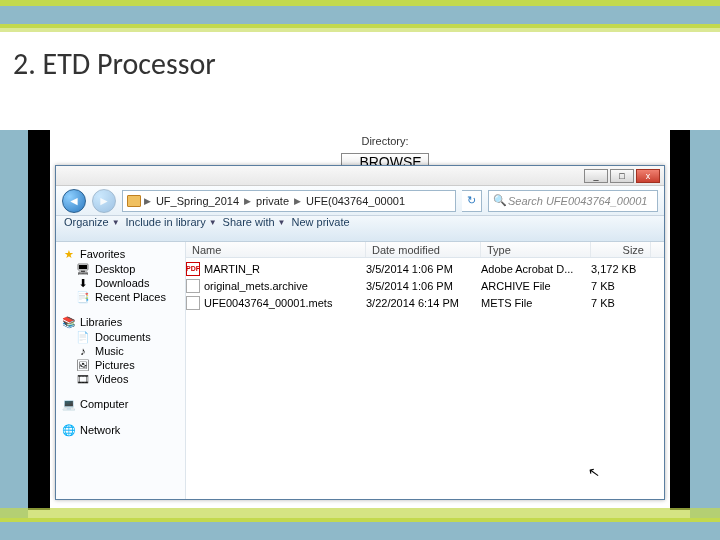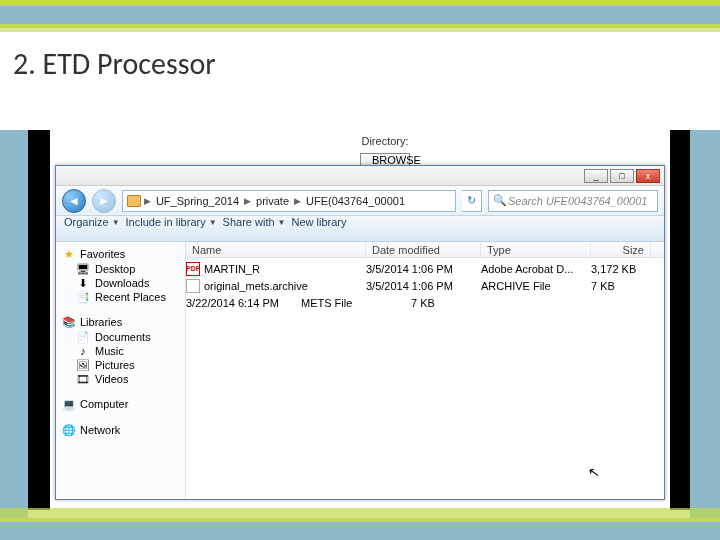--- a/index.html
+++ b/index.html
@@ -18,21 +18,21 @@
   .side-blue-r { position:absolute; right:0; top:130px; bottom:0; width:30px; background:#8fb9c9;}
   .side-black-l { position:absolute; left:28px; top:130px; bottom:30px; width:22px; background:#000;}
   .side-black-r { position:absolute; right:30px; top:130px; bottom:30px; width:20px; background:#000;}
 
   .slide-title { position: absolute; top: 45px; width: 100%; text-align: left; font-size: 30px; color: #333; font-family: Calibri, sans-serif; margin-left: 13px; }
 
   
   .dirbar { position:absolute; top:135px; left:130px; right:80px; height:22px; display:flex; align-items:center; font-size:11px; gap:6px;flex-direction:column;}
   .dirbar .lbl { color:#333; }
   .dirbar input { flex:1; height:18px; border:1px solid #999; padding:0 4px; font-size:11px; background:#fff;}
-  .dirbar button { height:20px; width:50px; font-size:11px; border:1px solid #888; background:linear-gradient(#fff,#e6e6e6); cursor:pointer;padding-left:11px;}
+  .dirbar button { height:20px; width:88px; font-size:14px; border:1px solid #888; background:linear-gradient(#fff,#e6e6e6); cursor:pointer;padding-left:11px;}
 
   
   .explorer { position:absolute; top:165px; left:55px; right:55px; bottom:40px; border:1px solid #5a7ea0; background:#fff; display:flex; flex-direction:column; font-size:11px; box-shadow:0 0 4px rgba(0,0,0,.3);}
   .titlebar { height:20px; background:linear-gradient(#f8f8f8,#e8e8e8); display:flex; justify-content:flex-end; align-items:center; padding:0 4px; gap:2px; border-bottom:1px solid #ccc;}
   .winbtn { width:24px; height:14px; border:1px solid #888; background:linear-gradient(#fafafa,#d8d8d8); font-size:9px; line-height:12px; text-align:center; cursor:pointer;}
   .winbtn.close { background:linear-gradient(#f08070,#c94030); color:#fff; border-color:#a03020;}
 
   .navrow { height:30px; background:linear-gradient(#fafdff,#e8f1f8); border-bottom:1px solid #c8d4e0; display:flex; align-items:center; padding:0 6px; gap:6px;}
   .navbtn { width:24px; height:24px; border-radius:50%; background:radial-gradient(circle at 30% 30%,#8fd0ff,#2a78c0); border:1px solid #2a6090; display:flex; align-items:center; justify-content:center; color:#fff; cursor:pointer; font-size:12px;}
   .navbtn.fwd { opacity:.4; }
@@ -127,21 +127,21 @@
       </div>
     <div class="titem">
         <span>Include in library</span>
         <span class="dd">▼</span>
       </div>
     <div class="titem">
         <span>Share with</span>
         <span class="dd">▼</span>
       </div>
     <div class="titem">
-        <span>New library</span>
+        <span>New private</span>
       </div>
   </div>
 
   <div class="body">
     <div class="sidebar">
       <div class="sgroup">
         <div class="shead fav">
             <span class="ico">★</span>
             <span>Favorites</span>
           </div>
@@ -214,20 +214,24 @@
           <div class="row">
             <div class="c-name">
               <span class="fileico generic"></span>
               <span>original_mets.archive</span>
             </div>
             <div class="c-date">3/5/2014 1:06 PM</div>
             <div class="c-type">ARCHIVE File</div>
             <div class="c-size">7 KB</div>
           </div>
           <div class="row">
+            <div class="c-name">
+              <span class="fileico generic"></span>
+              <span>UFE0043764_00001.mets</span>
+            </div>
             <div class="c-date">3/22/2014 6:14 PM</div>
             <div class="c-type">METS File</div>
             <div class="c-size">7 KB</div>
           </div>
         </div>
     </div>
   </div>
 </div>
 
 <div class="cursor">↖</div>

